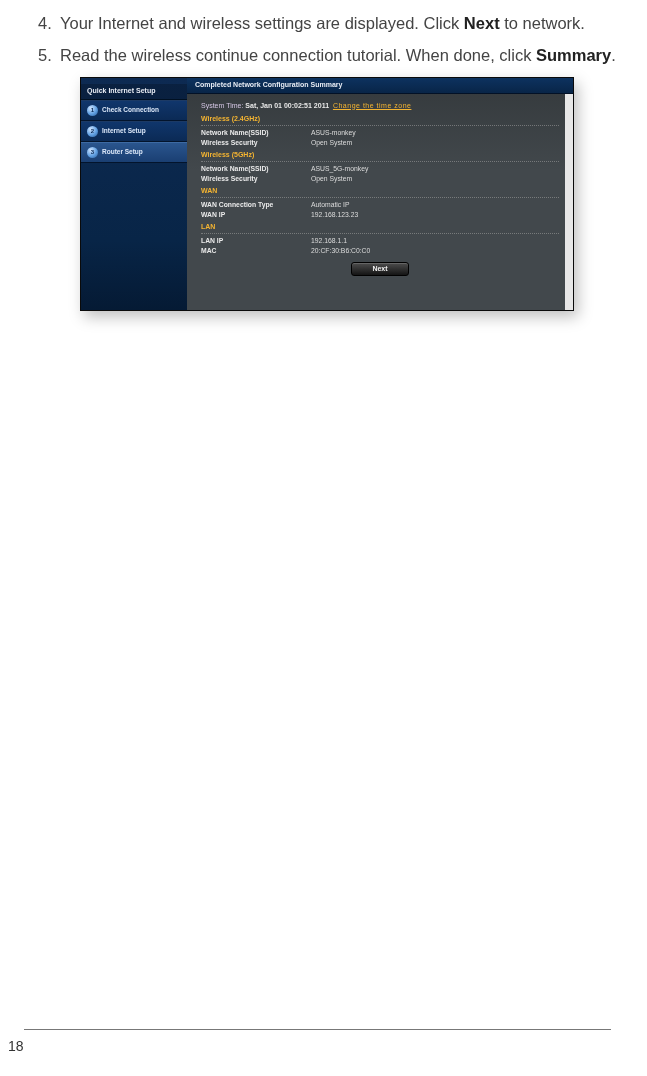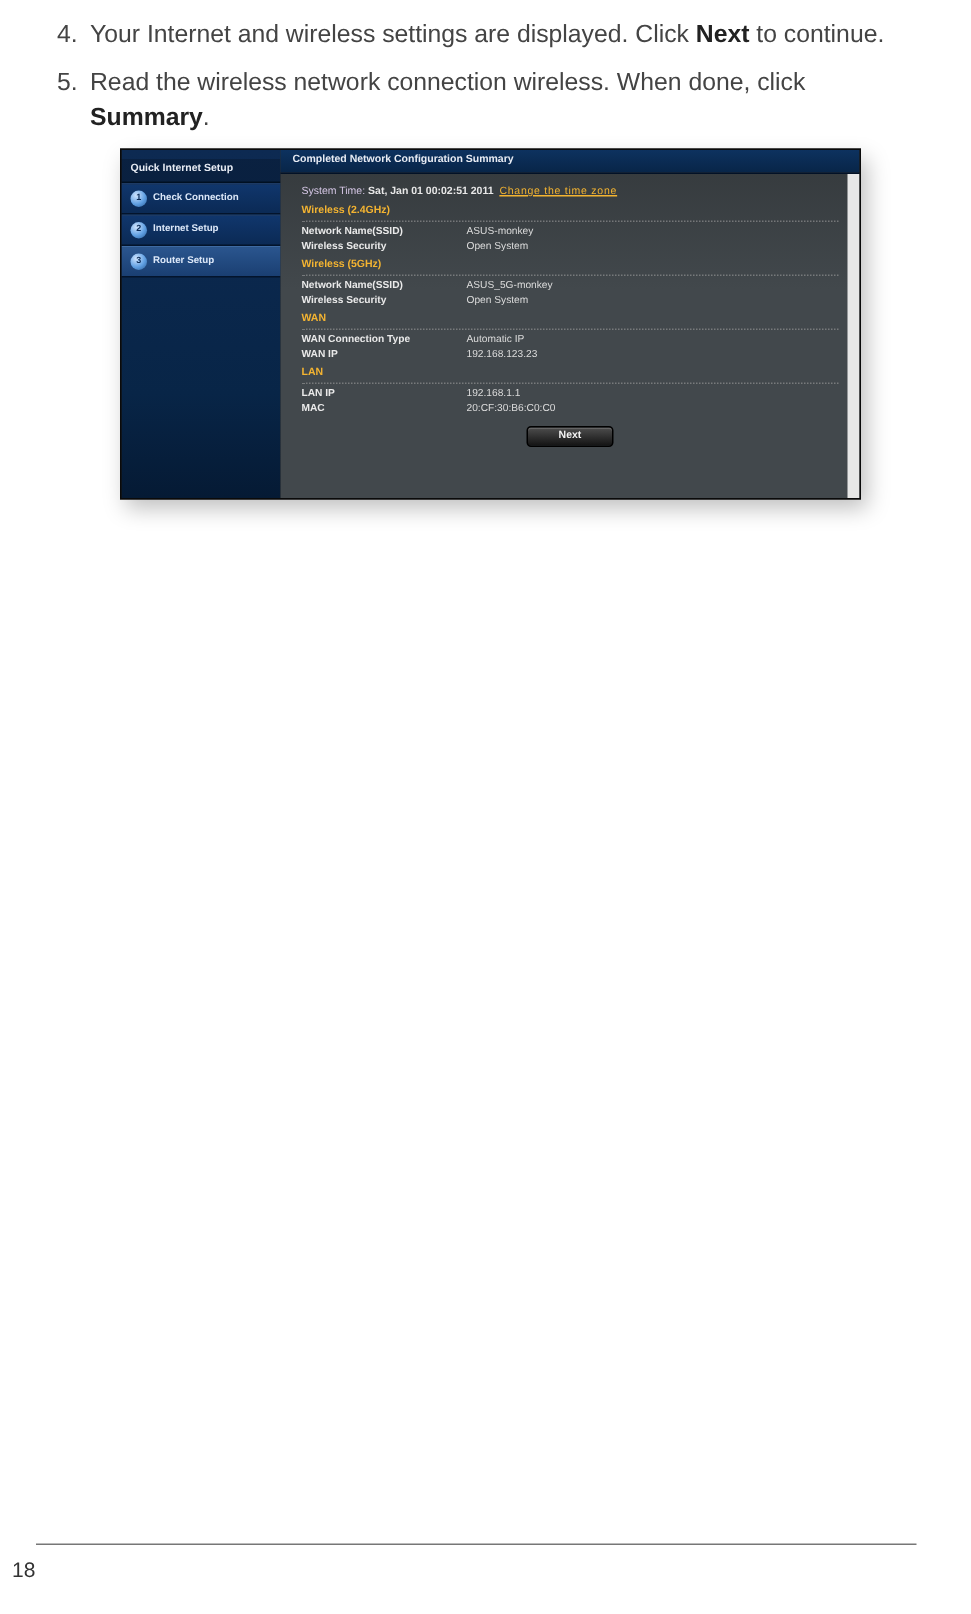--- a/index.html
+++ b/index.html
@@ -182,27 +182,27 @@
       padding-left: 8px;
     }
   </style>
 </head>
 <body>
 
 <div class="instructions">
   <div class="step">
     <div class="step-num">4.</div>
     <div class="step-text">
-      <span>Your Internet and wireless settings are displayed. Click </span><span class="bold">Next</span><span> to continue.</span>
+      <span>Your Internet and wireless settings are displayed. Click </span><span class="bold">Next</span><span> to network.</span>
     </div>
   </div>
   <div class="step">
     <div class="step-num">5.</div>
     <div class="step-text">
-      <span>Read the wireless network connection wireless. When done, click </span><span class="bold">Summary</span><span>.</span>
+      <span>Read the wireless continue connection tutorial. When done, click </span><span class="bold">Summary</span><span>.</span>
     </div>
   </div>
 </div>
 
 <div class="screenshot-wrap">
   <div class="screenshot">
 
     <div class="ssh-left">
       <div class="qis-title">Quick Internet Setup</div>
 

